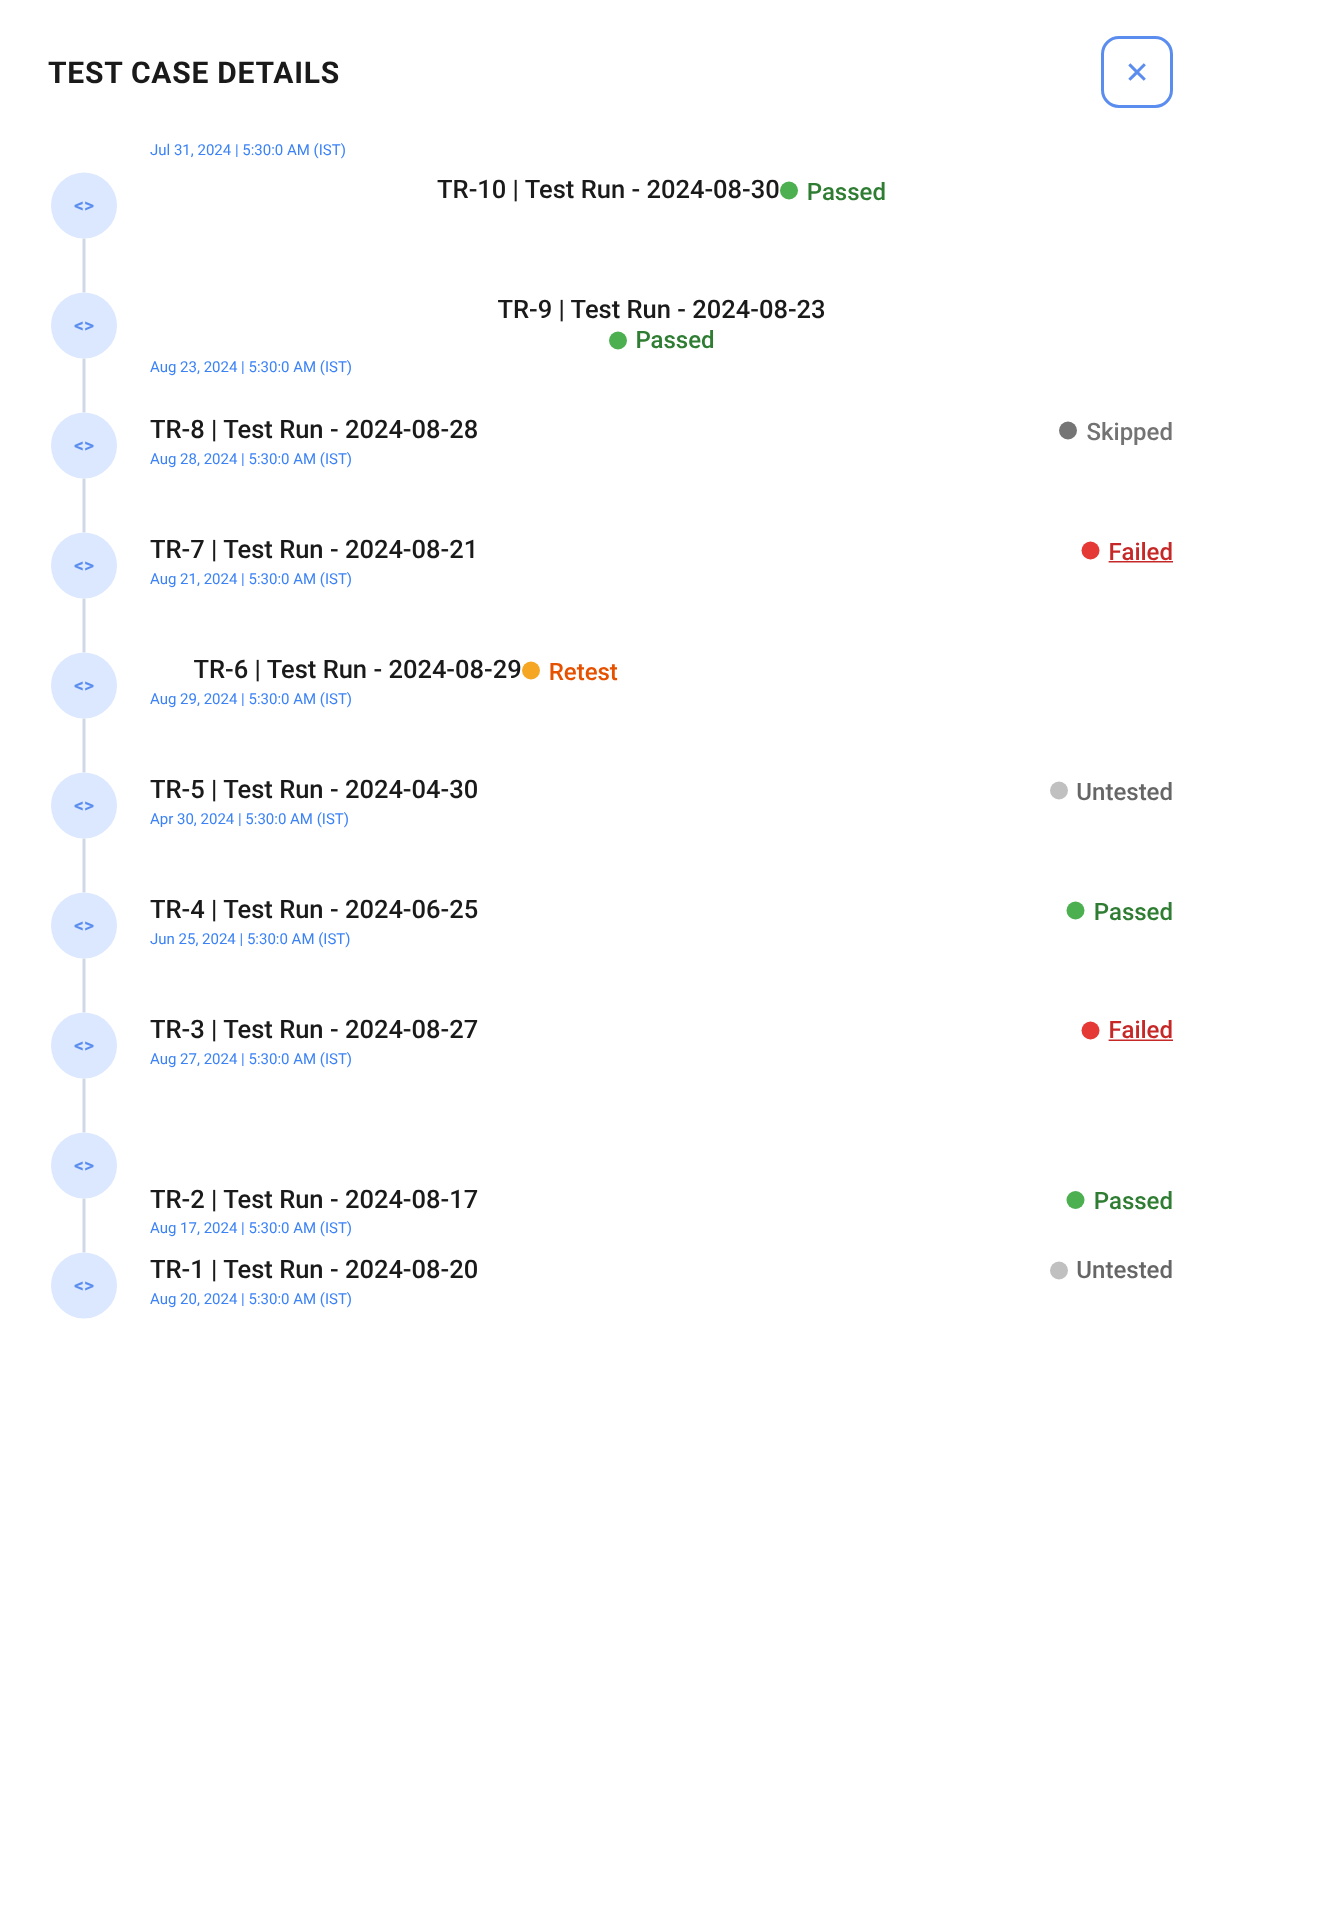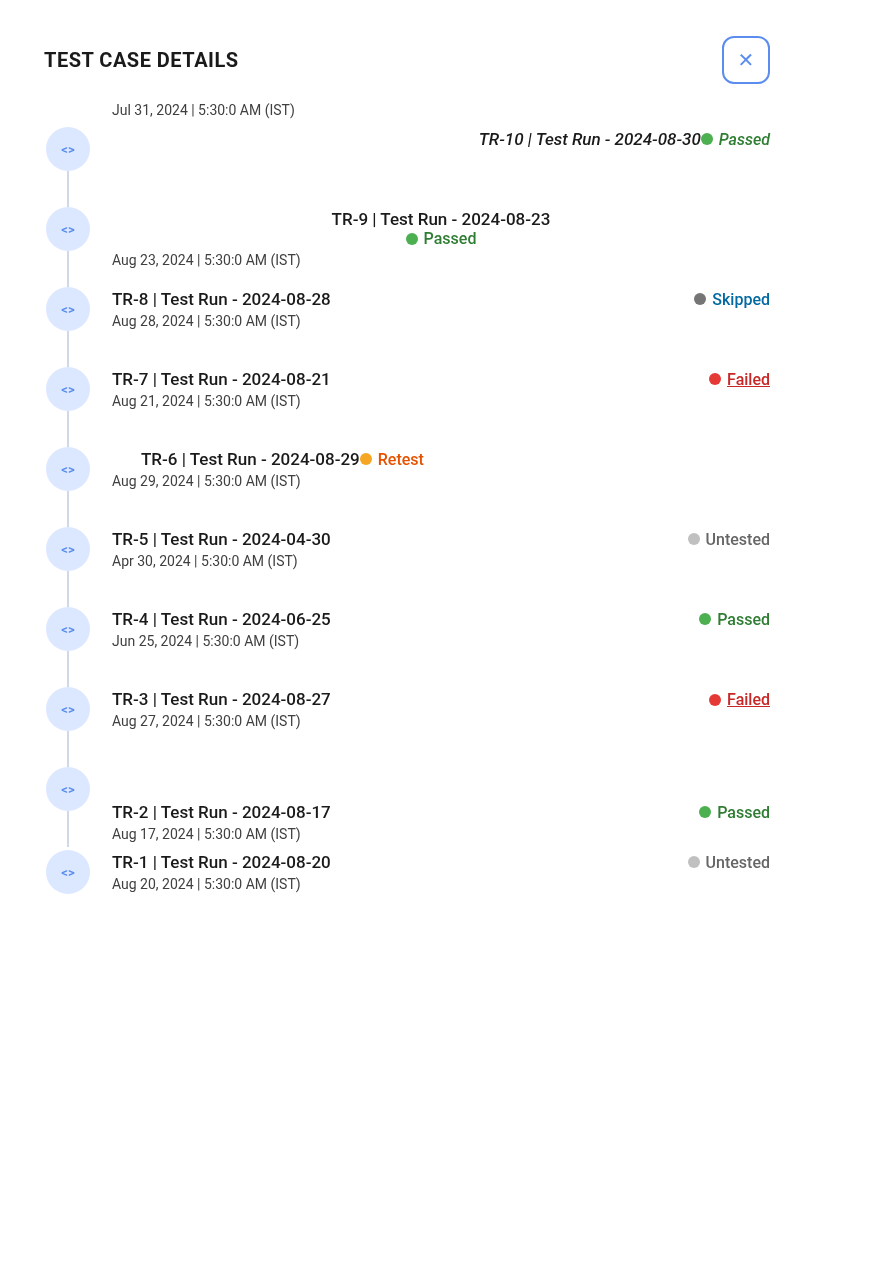--- a/index.html
+++ b/index.html
@@ -13,21 +13,21 @@
       background: #ffffff;
       width: 894px;
       min-height: 1274px;
       color: #1a1a1a;
     }
 
     .page-container {
       width: 814px;
       min-height: 1274px;
       background: #ffffff;
-      padding: 16px;
+      padding: 4px;
     }
 
     .header {
       display: flex;
       align-items: center;
       justify-content: space-between;
       padding: 20px 28px 16px 28px;
     }
 
     .header-title {
@@ -79,22 +79,22 @@
       z-index: 1;
     }
 
     .item-title {
       font-size: 17px;
       font-weight: 500;
       color: #1a1a1a;
     }
 
     .item-date {
-      font-size: 14px;
-      color: #404040;
+      font-size: 10px;
+      color: #3b82f6;
       margin-top: 4px;
     }
 
     .status-badge {
       display: flex;
       align-items: center;
       gap: 6px;
       font-size: 16px;
       font-weight: 500;
       white-space: nowrap;
@@ -108,21 +108,21 @@
     }
 
     .status-dot.passed { background: #4caf50; }
     .status-dot.failed { background: #e53935; }
     .status-dot.skipped { background: #757575; }
     .status-dot.retest { background: #f5a623; }
     .status-dot.untested { background: #c0c0c0; }
 
     .status-text.passed { color: #2e7d32; }
     .status-text.failed { color: #c62828; text-decoration: underline; }
-    .status-text.skipped { color: #0369a1; }
+    .status-text.skipped { color: #737373; }
     .status-text.retest { color: #e65100; }
     .status-text.untested { color: #666; }
 
     .vertical-line {
       width: 2px;
       background: #d0d8e8;
       margin: 0 auto;
       flex: 1;
     }
 
@@ -158,21 +158,21 @@
 
     <div class="timeline" id="timeline-container">
     <div style="display: flex; align-items: flex-start; position: relative;">
           <div style="display: flex; flex-direction: column; align-items: center; width: 48px; min-width: 48px;">
             <div class="icon-circle">
               <span style="font-size:13px; font-weight:600; color:#5b8def;">&lt;&gt;</span>
             </div>
             <div style="width: 2px; background: rgb(208, 216, 232); height: 36px; margin-top: 0px;"></div>
           </div>
           <div style="flex: 1 1 0%; padding-left: 20px; padding-top: 2px; padding-bottom: 8px;">
-            <div style="display: flex; align-items: center; justify-content: flex-end; font-style: italic;">
+            <div style="display: flex; align-items: center; justify-content: center;">
               <span class="item-title">TR-10 | Test Run - 2024-08-30</span>
               <div class="status-badge">
                 <div class="status-dot passed"></div>
                 <span class="status-text passed">Passed</span>
               </div>
             </div>
           </div>
         </div>
         <div style="display: flex; align-items: flex-start; position: relative;">
           <div style="display: flex; flex-direction: column; align-items: center; width: 48px; min-width: 48px;">
@@ -283,21 +283,21 @@
           </div>
         </div>
         <div style="display: flex; align-items: flex-start; position: relative;">
           <div style="display: flex; flex-direction: column; align-items: center; width: 48px; min-width: 48px;">
             <div class="icon-circle">
               <span style="font-size:13px; font-weight:600; color:#5b8def;">&lt;&gt;</span>
             </div>
             <div style="width: 2px; background: rgb(208, 216, 232); height: 36px; margin-top: 0px;"></div>
           </div>
           <div style="flex: 1 1 0%; padding-left: 20px; padding-top: 2px; padding-bottom: 8px;">
-            <div style="display: flex; align-items: flex-end; justify-content: space-between;">
+            <div style="display: flex; align-items: flex-start; justify-content: space-between;">
               <span class="item-title">TR-3 | Test Run - 2024-08-27</span>
               <div class="status-badge">
                 <div class="status-dot failed"></div>
                 <span class="status-text failed">Failed</span>
               </div>
             </div>
             <div class="item-date">Aug 27, 2024 | 5:30:0 AM (IST)</div>
           </div>
         </div>
         <div style="display: flex; align-items: flex-start; position: relative;">
@@ -318,21 +318,21 @@
             <div class="item-date">Aug 17, 2024 | 5:30:0 AM (IST)</div>
           </div>
         </div>
         <div style="display: flex; align-items: flex-start; position: relative;">
           <div style="display: flex; flex-direction: column; align-items: center; width: 48px; min-width: 48px;">
             <div class="icon-circle">
               <span style="font-size:13px; font-weight:600; color:#5b8def;">&lt;&gt;</span>
             </div>
           </div>
           <div style="flex: 1 1 0%; padding-left: 20px; padding-top: 2px; padding-bottom: 0px;">
-            <div style="display: flex; align-items: center; justify-content: space-between;">
+            <div style="display: flex; align-items: flex-start; justify-content: space-between;">
               <span class="item-title">TR-1 | Test Run - 2024-08-20</span>
               <div class="status-badge">
                 <div class="status-dot untested"></div>
                 <span class="status-text untested">Untested</span>
               </div>
             </div>
             <div class="item-date">Aug 20, 2024 | 5:30:0 AM (IST)</div>
           </div>
         </div>
       </div>

